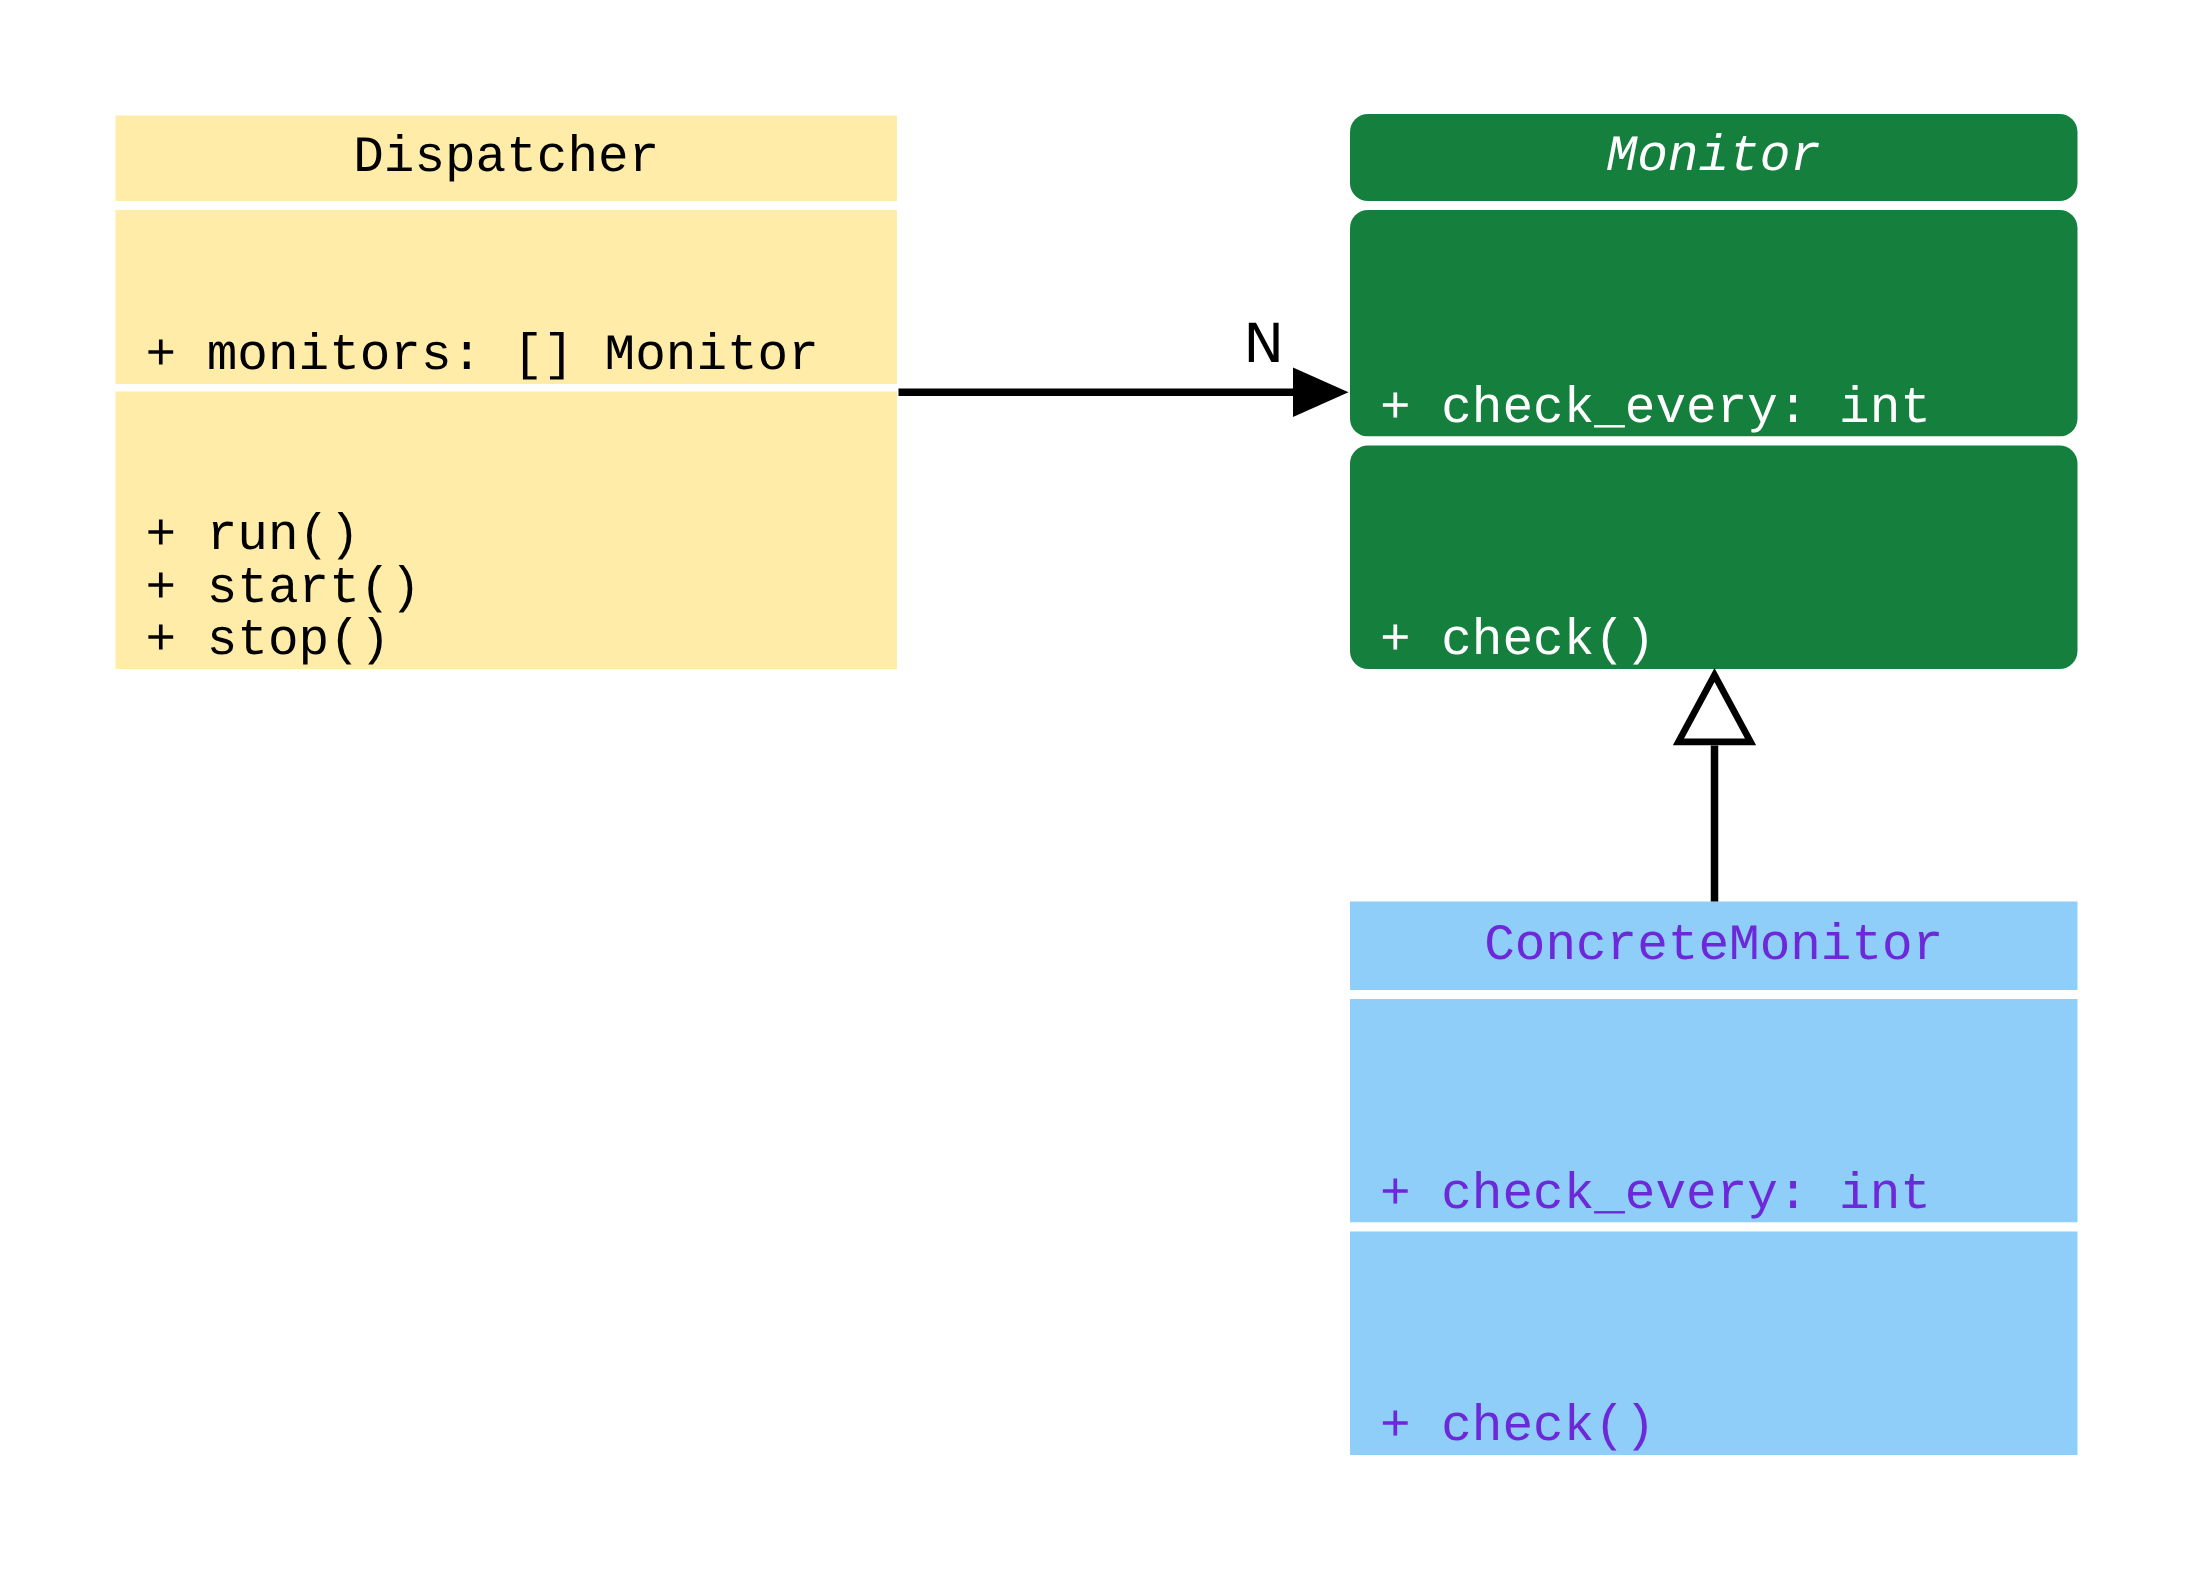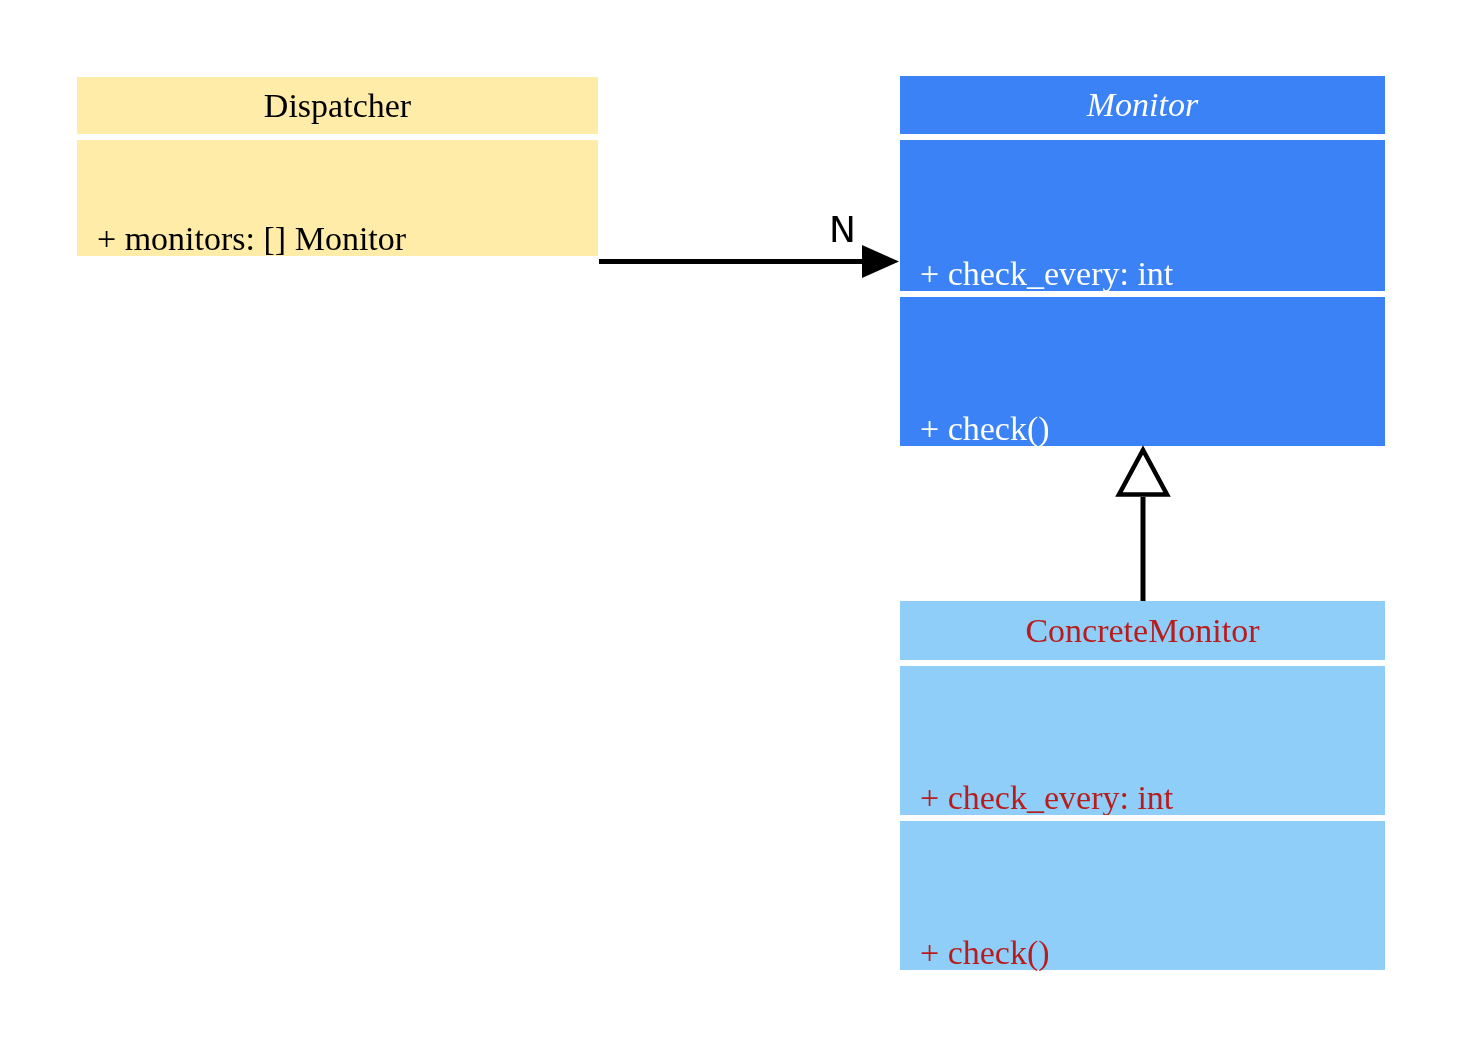--- a/index.html
+++ b/index.html
@@ -31,43 +31,43 @@
     font-size: 34px;
   }
   .sec-body {
     flex-direction: column;
     align-items: flex-start;
     justify-content: flex-end;
     padding-left: 20px;
     font-size: 34px;
     line-height: 35px;
   }
-  .line { white-space: pre; font-family: Liberation Serif, serif; }
+  .line { white-space: pre; }
   .gap { background: #ffffff; flex: 0 0 auto; }
 
   
   .class-dispatcher { left: 77px; top: 77px; width: 521px; height: 369px; color: #000000; }
   .class-dispatcher .sec { background: #FFECA8; }
   .class-dispatcher .sec-title   { height: 57px; }
   .class-dispatcher .gap1        { height: 6px; }
   .class-dispatcher .sec-attrs   { height: 116px; }
   .class-dispatcher .gap2        { height: 5px; }
   .class-dispatcher .sec-methods { height: 185px; }
 
   
   .class-monitor { left: 900px; top: 76px; width: 485px; height: 370px; color: #ffffff; }
-  .class-monitor .sec { background: #3b82f6; }
+  .class-monitor .sec { background: #15803d; border-radius: 12px; }
   .class-monitor .sec-title   { height: 58px; font-style: italic; }
   .class-monitor .gap1        { height: 6px; }
   .class-monitor .sec-attrs   { height: 151px; }
   .class-monitor .gap2        { height: 6px; }
   .class-monitor .sec-methods { height: 149px; }
 
   
-  .class-concrete { left: 900px; top: 601px; width: 485px; height: 369px; color: #b91c1c; }
+  .class-concrete { left: 900px; top: 601px; width: 485px; height: 369px; color: #6d28d9; }
   .class-concrete .sec { background: #8ECEF9; }
   .class-concrete .sec-title   { height: 59px; }
   .class-concrete .gap1        { height: 6px; }
   .class-concrete .sec-attrs   { height: 149px; }
   .class-concrete .gap2        { height: 6px; }
   .class-concrete .sec-methods { height: 149px; }
 
   .connectors {
     position: absolute;
     left: 0;
@@ -91,20 +91,25 @@
 
   <section class="uml-class class-dispatcher">
     <div class="sec sec-title">
       <span class="line">Dispatcher</span>
     </div>
     <div class="gap gap1"></div>
     <div class="sec sec-body sec-attrs">
       <div class="line">+ monitors: [] Monitor</div>
     </div>
     <div class="gap gap2"></div>
+    <div class="sec sec-body sec-methods">
+      <div class="line">+ run()</div>
+      <div class="line">+ start()</div>
+      <div class="line">+ stop()</div>
+    </div>
   </section>
 
   <section class="uml-class class-monitor">
     <div class="sec sec-title">
       <span class="line">Monitor</span>
     </div>
     <div class="gap gap1"></div>
     <div class="sec sec-body sec-attrs">
       <div class="line">+ check_every: int</div>
     </div>

